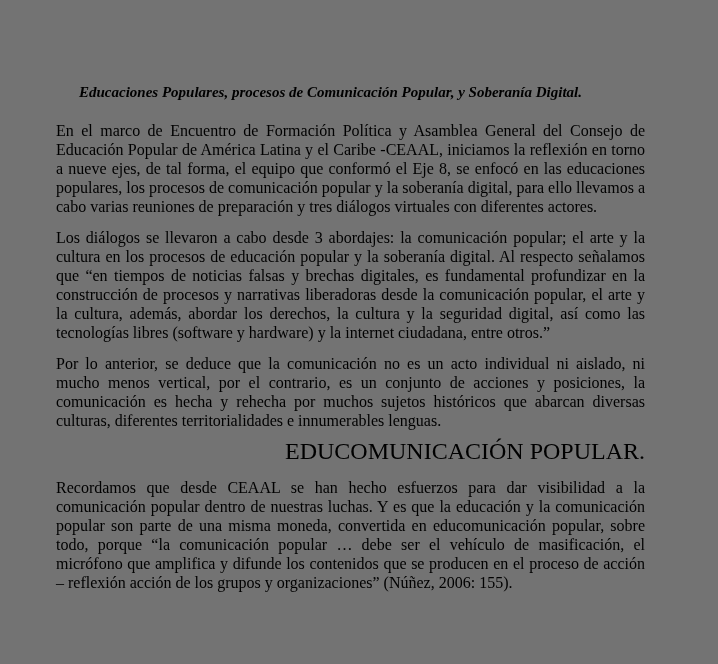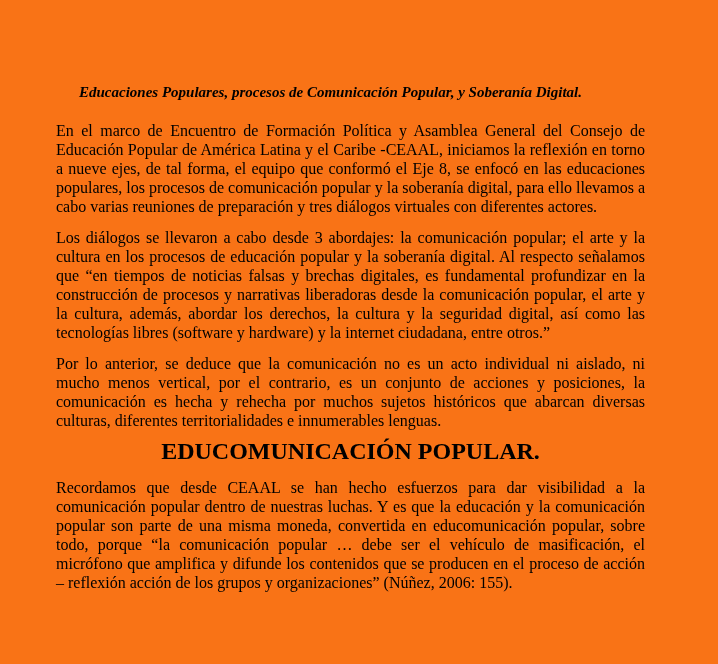--- a/index.html
+++ b/index.html
@@ -10,42 +10,42 @@
   body {
     width: 718px;
     height: 664px;
     overflow: hidden;
   }
   .page {
     box-sizing: border-box;
     width: 718px;
     height: 664px;
     padding: 83px 73px 0 56px;
-    background: #f97316;
+    background: #737373;
     color: #000000;
     font-family: "Liberation Serif", "DejaVu Serif", serif;
     font-size: 16px;
     line-height: 19px;
     overflow: hidden;
   }
   .doc-title {
     font-weight: bold;
     font-style: italic;
     font-size: 15px;
     text-align: center;
     padding-right: 40px;
     margin: 0 0 19px 0;
   }
   .para {
     text-align: justify;
     margin: 0 0 12px 0;
   }
   .section-heading {
-    font-weight: bold;
-    text-align: center;
+    font-weight: normal;
+    text-align: right;
     margin: 12px 0 17px 0;
   }
 </style>
 </head>
 <body>
 
 <div class="page">
 
   <div class="doc-title">Educaciones Populares, procesos de Comunicación Popular, y Soberanía Digital.</div>
 

